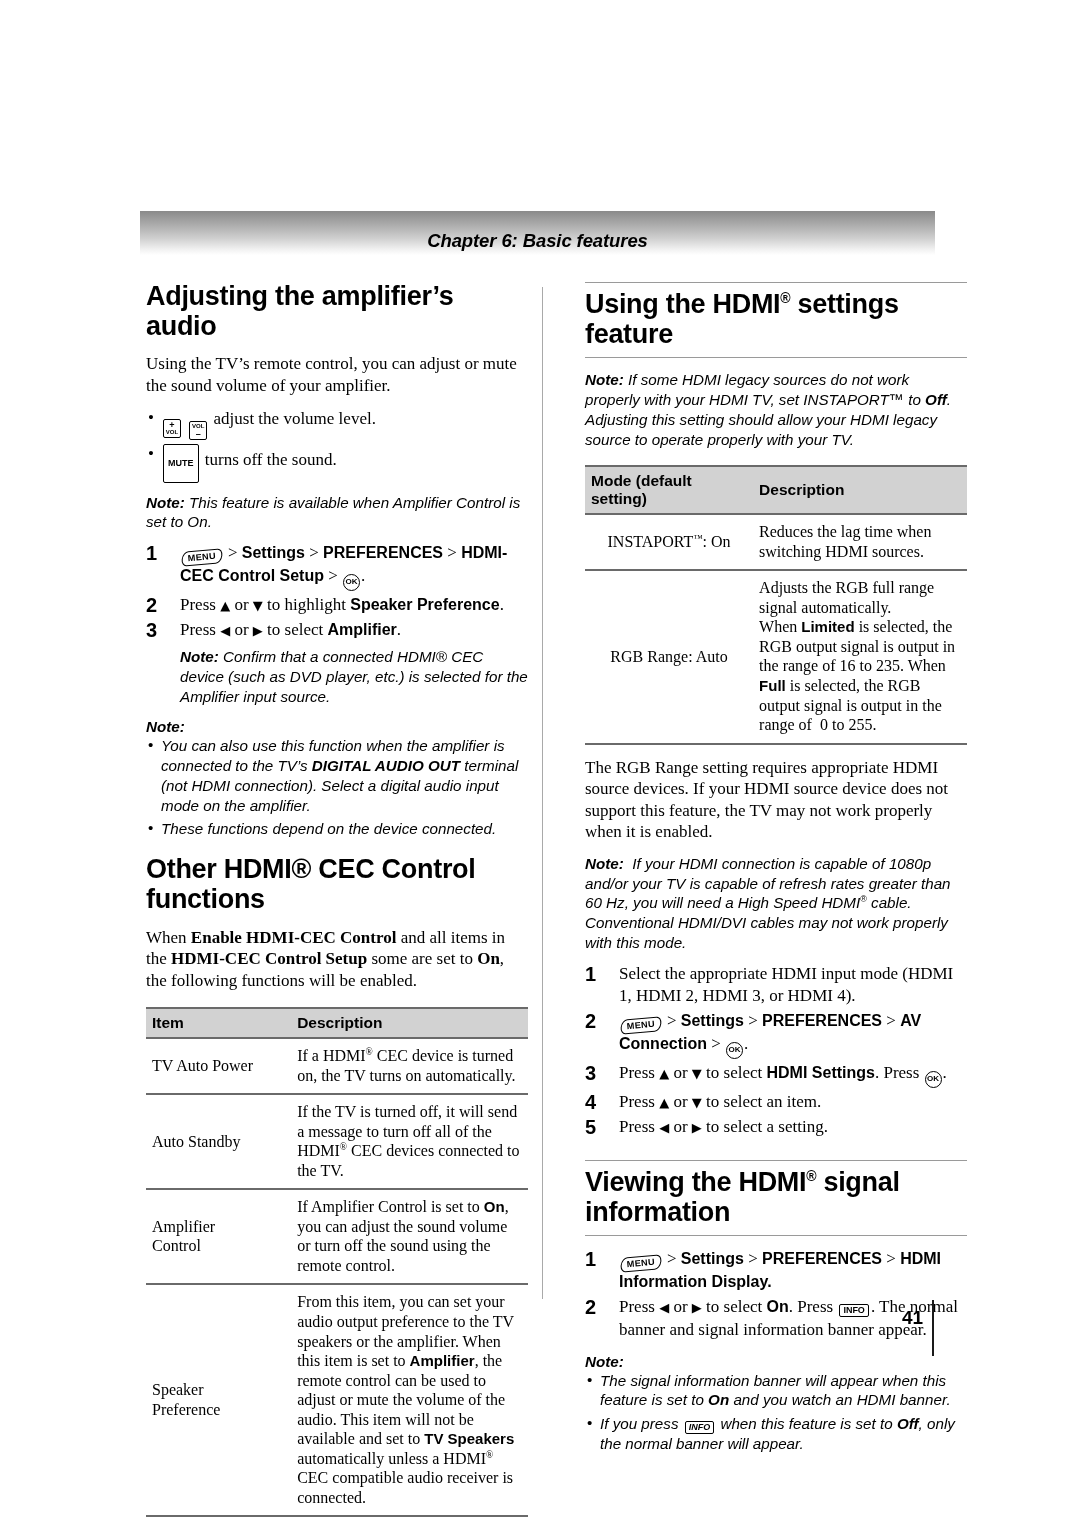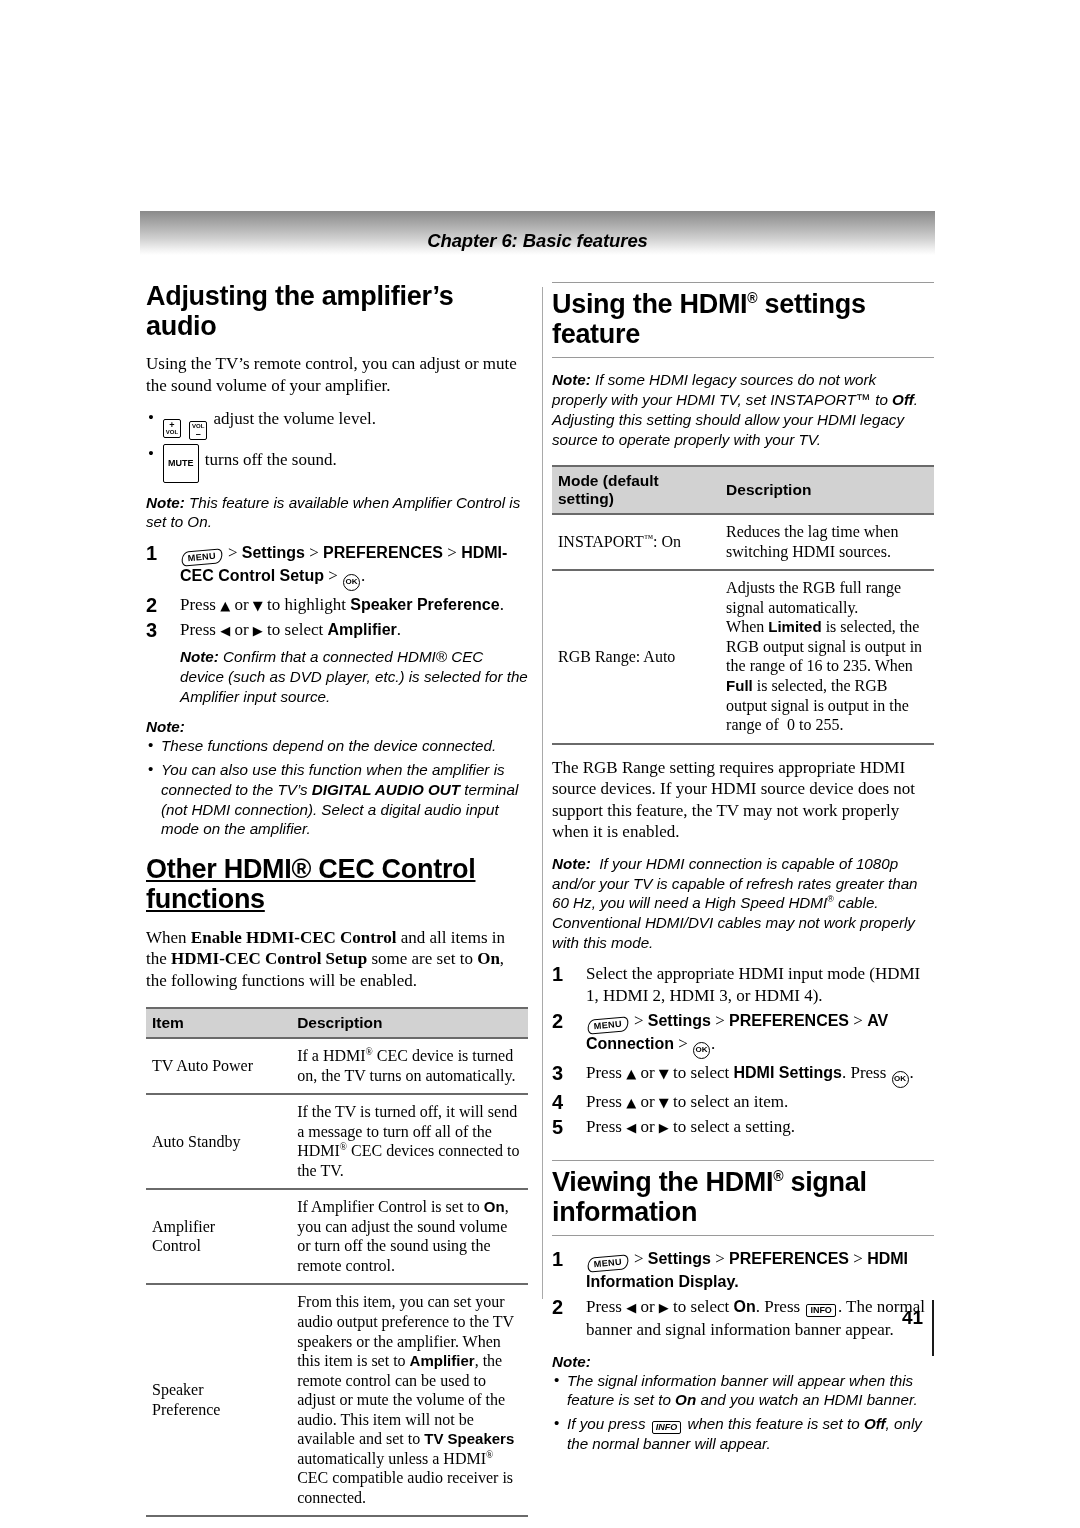--- a/index.html
+++ b/index.html
@@ -24,21 +24,21 @@
   .chapter-band .txt {
     font-family:"Liberation Sans", sans-serif;
     font-weight:bold; font-style:italic;
     font-size:18.5px; letter-spacing:-0.1px; color:#000;
     transform:translateY(-3px);
   }
 
   
   .col { position:absolute; top:282px; }
   .col-left  { left:146px;  width:382px; }
-  .col-right { left:552px;  width:382px; }
+  .col-right { left:585px;  width:382px; }
 
   .col-divider {
     position:absolute; left:542px; top:287px; width:1px; height:1012px;
     background:#a9a9a9;
   }
 
   
   h1.head {
     font-family:"Liberation Sans", sans-serif;
     font-weight:bold; font-size:27px; line-height:1.1;
@@ -152,21 +152,21 @@
     border-top:2.4px solid #6a6a6a; border-bottom:2.4px solid #6a6a6a;
   }
   table.mt tbody td {
     padding:7px 6px 8px 6px; vertical-align:middle; line-height:1.22;
     border-bottom:2.2px solid #6a6a6a;
   }
   table.mt tbody tr:last-child td { border-bottom:2.2px solid #6a6a6a; }
   table.mt td sup { font-size:9.5px; vertical-align:super; }
   table.mt td .b { font-family:"Liberation Sans", sans-serif; font-weight:bold; font-size:15px; }
   .c-item { width:38%; }
-  .c-mode { width:44%; }
+  .c-mode { width:44%;text-align:center; }
 
   
   .pagenum {
     position:absolute; left:902px; top:1307px;
     font-family:"Liberation Sans", sans-serif; font-weight:bold; font-size:19px;
   }
   .page-rule {
     position:absolute; left:932px; top:1300px; width:2px; height:56px; background:#1a1a1a;
   }
 </style>
@@ -239,25 +239,25 @@
         <span class="b">Amplifier</span>.
         <span class="sub-note">
           <span class="lbl">Note:</span>
           <span>Confirm that a connected HDMI® CEC device (such as DVD player, etc.) is selected for the Amplifier input source.</span>
         </span>
       </li>
     </ol>
 
     <div class="note-head">Note:</div>
     <ul class="bul">
+      <li><span>You can also use this function when the amplifier is connected to the TV’s </span><span class="b">DIGITAL AUDIO OUT</span><span> terminal (not HDMI connection). Select a digital audio input mode on the amplifier.</span></li>
       <li><span>These functions depend on the device connected.</span></li>
-      <li><span>You can also use this function when the amplifier is connected to the TV’s </span><span class="b">DIGITAL AUDIO OUT</span><span> terminal (not HDMI connection). Select a digital audio input mode on the amplifier.</span></li>
     </ul>
 
-    <h1 class="head" style="margin-top:16px;text-decoration:underline;">Other HDMI® CEC Control functions</h1>
+    <h1 class="head" style="margin-top:16px;">Other HDMI® CEC Control functions</h1>
 
     <p class="body">
       <span>When </span><span class="b">Enable HDMI-CEC Control</span><span> and all items in the </span><span class="b">HDMI-CEC Control Setup</span><span> some are set to </span><span class="b">On</span><span>, the following functions will be enabled.</span>
     </p>
 
     <table class="mt">
       <thead>
         <tr>
           <th class="c-item">Item</th>
           <th>Description</th>

